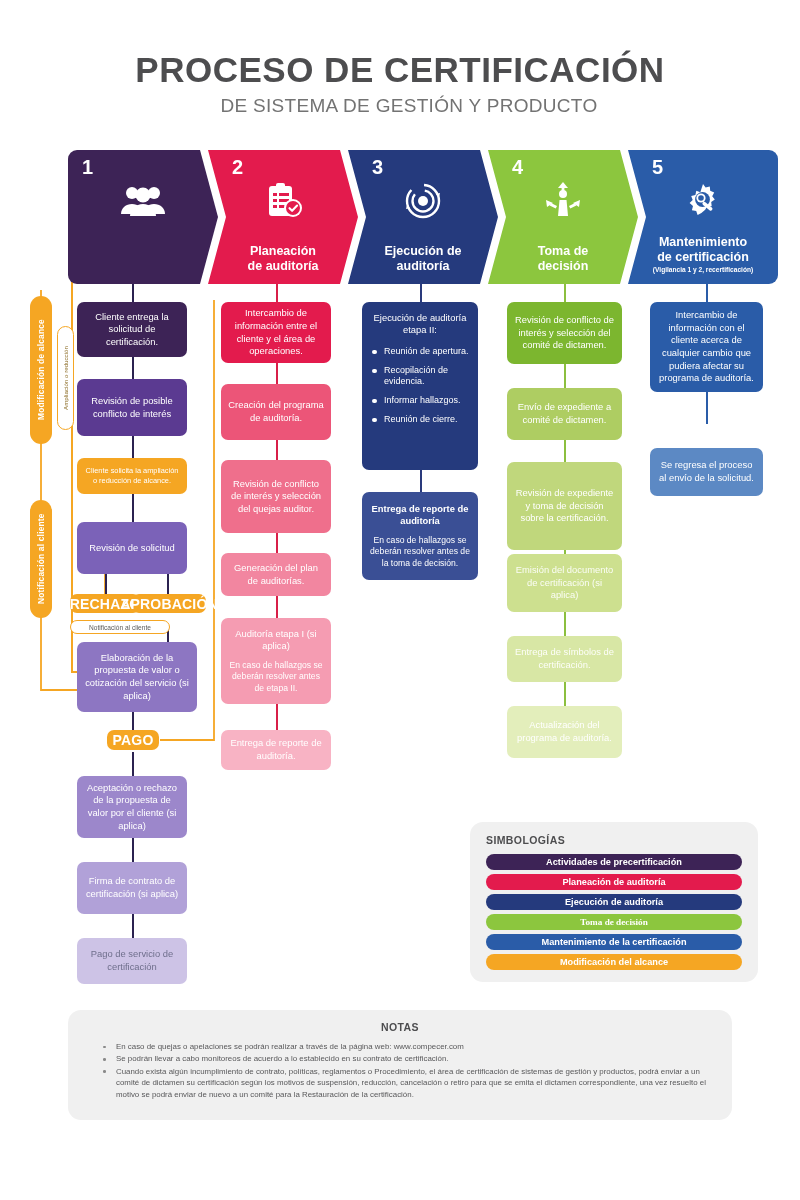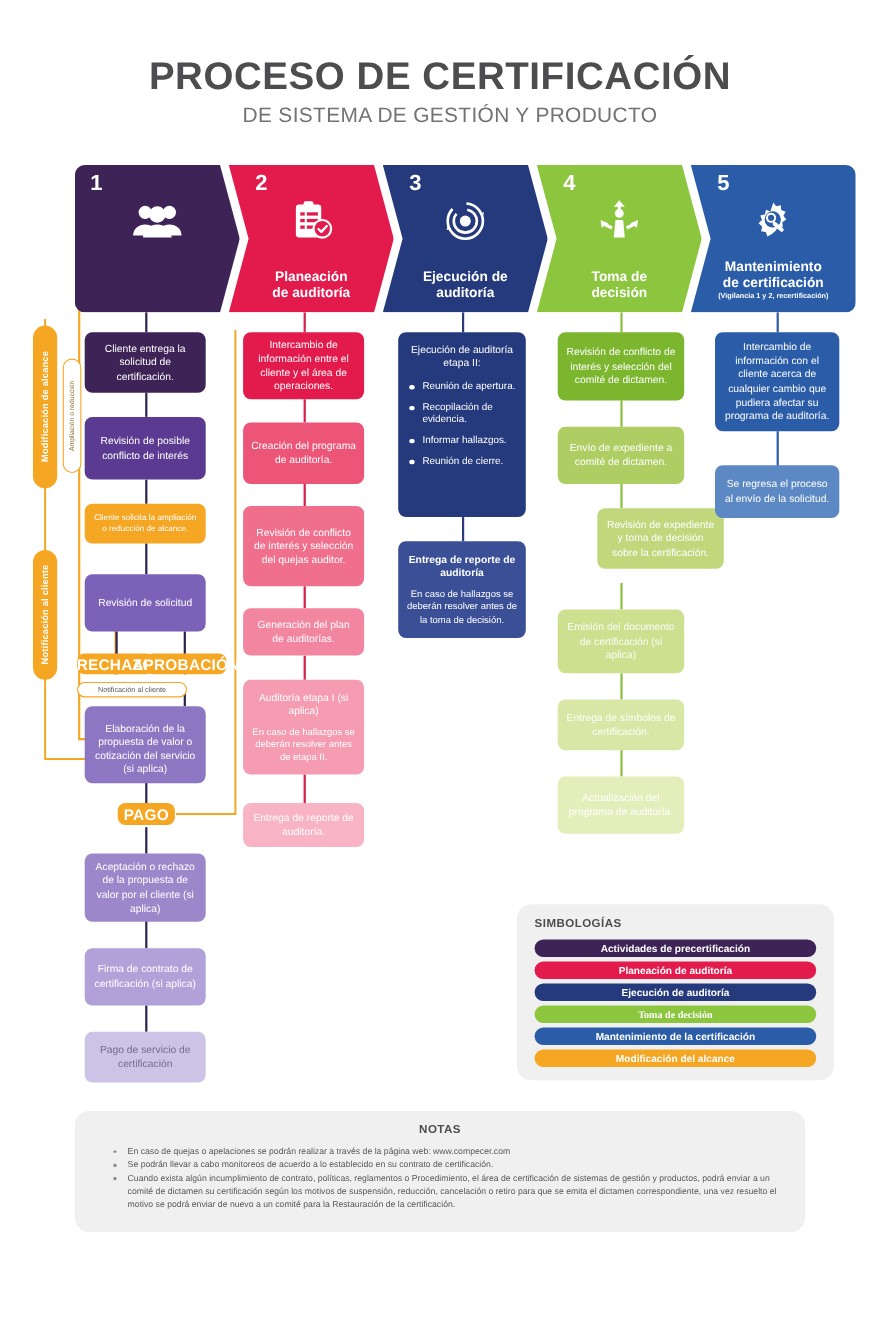--- a/index.html
+++ b/index.html
@@ -250,21 +250,21 @@
 <div class="pill" style="left:70px;top:594px;width:70px;height:19px;">
   <span>RECHAZO</span>
 </div>
 <div class="pill" style="left:132px;top:594px;width:74px;height:19px;">
   <span>APROBACIÓN</span>
 </div>
 <div class="pill-out" style="left:70px;top:620px;width:100px;height:14px;">
   <span>Notificación al cliente</span>
 </div>
 
-<div class="node" style="left:77px;top:642px;width:110px;height:70px;background:#8d76c2;justify-content:flex-end;">
+<div class="node" style="left:77px;top:642px;width:120px;height:70px;background:#8d76c2;">
   <span>Elaboración de la propuesta de valor o cotización del servicio (si aplica)</span>
 </div>
 <div class="pill" style="left:107px;top:730px;width:52px;height:20px;">
   <span>PAGO</span>
 </div>
 <div class="node" style="left:77px;top:776px;width:110px;height:62px;background:#9c87cb;">
   <span>Aceptación o rechazo de la propuesta de valor por el cliente (si aplica)</span>
 </div>
 <div class="node" style="left:77px;top:862px;width:110px;height:52px;background:#b1a1d8;">
   <span>Firma de contrato de certificación (si aplica)</span>
@@ -323,40 +323,40 @@
 <div class="conn c4" style="left:564px;top:530px;height:24px;"></div>
 <div class="conn c4" style="left:564px;top:612px;height:24px;"></div>
 <div class="conn c4" style="left:564px;top:682px;height:24px;"></div>
 
 <div class="node" style="left:507px;top:302px;width:115px;height:62px;background:#7cb62f;">
   <span>Revisión de conflicto de interés y selección del comité de dictamen.</span>
 </div>
 <div class="node" style="left:507px;top:388px;width:115px;height:52px;background:#aecd62;">
   <span>Envío de expediente a comité de dictamen.</span>
 </div>
-<div class="node" style="left:507px;top:462px;width:115px;height:55px;background:#c0d77c;margin-left:36px;">
+<div class="node" style="left:507px;top:462px;width:115px;height:88px;background:#c0d77c;">
   <span>Revisión de expediente y toma de decisión sobre la certificación.</span>
 </div>
 <div class="node" style="left:507px;top:554px;width:115px;height:58px;background:#cde08f;color:#fbfdf6;">
   <span>Emisión del documento de certificación (si aplica)</span>
 </div>
 <div class="node" style="left:507px;top:636px;width:115px;height:46px;background:#d8e7a5;color:#fdfef9;">
   <span>Entrega de símbolos de certificación.</span>
 </div>
 <div class="node" style="left:507px;top:706px;width:115px;height:52px;background:#e3eebb;color:#ffffff;">
   <span>Actualización del programa de auditoría.</span>
 </div>
 
 <div class="conn c5" style="left:706px;top:284px;height:18px;"></div>
 <div class="conn c5" style="left:706px;top:392px;height:32px;"></div>
 
 <div class="node" style="left:650px;top:302px;width:113px;height:90px;background:#2a5ca8;">
   <span>Intercambio de información con el cliente acerca de cualquier cambio que pudiera afectar su programa de auditoría.</span>
 </div>
-<div class="node" style="left:650px;top:423px;width:113px;height:48px;background:#5c89c4;">
+<div class="node" style="left:650px;top:448px;width:113px;height:48px;background:#5c89c4;">
   <span>Se regresa el proceso al envío de la solicitud.</span>
 </div>
 
 <div id="legend">
   <div id="legend-title">SIMBOLOGÍAS</div>
   <div class="leg-row" style="background:#3d2356;">
     <span>Actividades de precertificación</span>
     </div>
   <div class="leg-row" style="background:#e31b4d;">
     <span>Planeación de auditoría</span>

